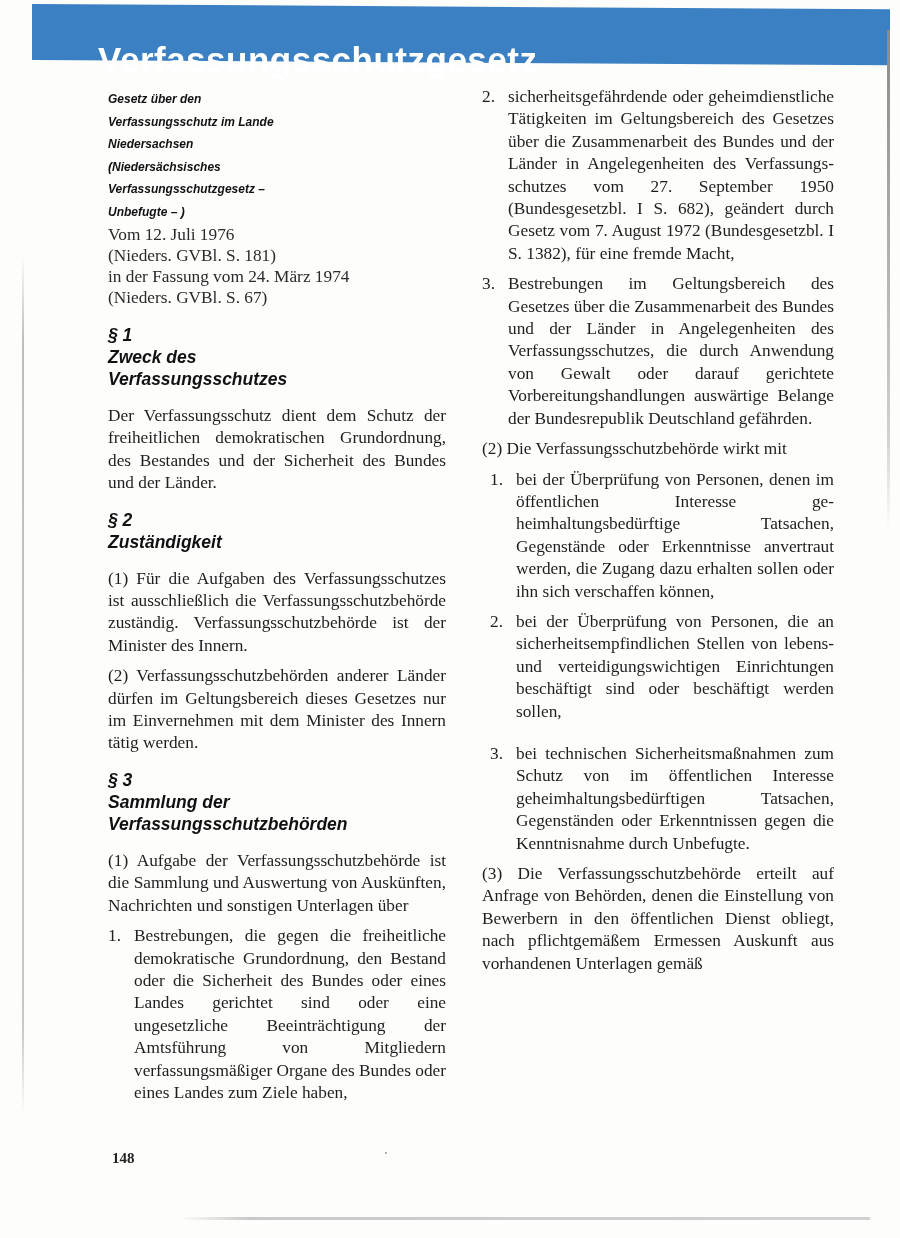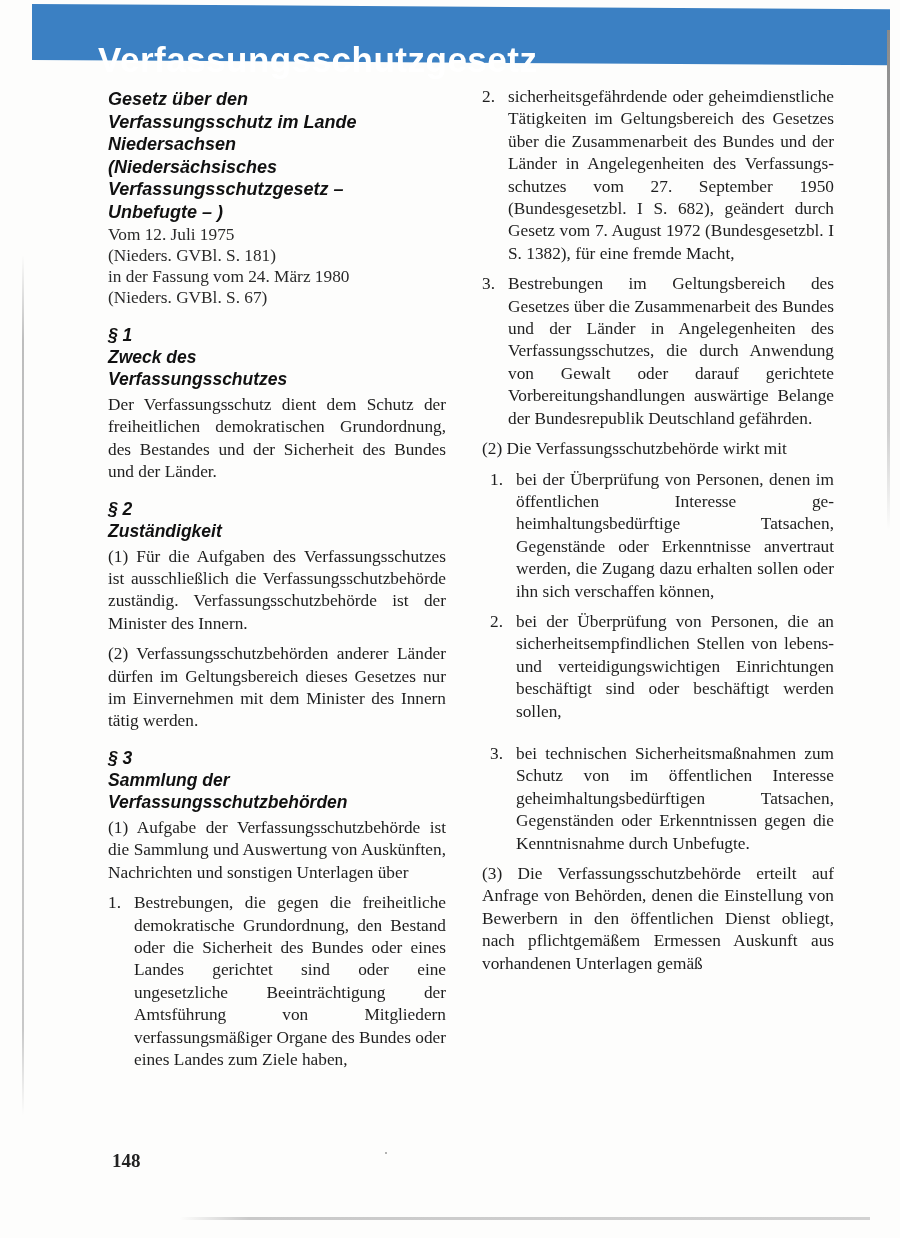--- a/index.html
+++ b/index.html
@@ -41,34 +41,34 @@
   }
   .col-left { left: 108px; width: 338px; }
   .col-right { left: 482px; width: 352px; }
   .heading {
     font-family: "Liberation Sans", "DejaVu Sans", sans-serif;
     font-weight: bold; font-style: italic;
     font-size: 17.5px; line-height: 22px;
     color: #111;
     margin: 0;
   }
-  .title-block .heading { font-size: 18px; line-height: 22.5px; }
+  .title-block .heading { font-size: 12px; line-height: 22.5px; }
   .meta { margin: 1px 0 0 0; color: #2a2a2a; }
   .meta div { line-height: 21px; }
   .section { margin-top: 14px; }
-  .para { margin: 4px 0 0 0; text-align: justify; hyphens: manual; }
+  .para { margin: 15px 0 0 0; text-align: justify; hyphens: manual; }
   .para + .para { margin-top: 8px; }
   .list { margin: 8px 0 0 0; padding: 0; list-style: none; }
   .list li { position: relative; padding-left: 26px; text-align: justify; margin-bottom: 8px; }
   .list li .num { position: absolute; left: 0; top: 0; }
   .list.indented li { padding-left: 26px; }
   .list.indented { margin-left: 8px; }
   .page-number {
     position: absolute; left: 112px; top: 1150px;
-    font-size: 19px; font-weight: bold; color: #222;
+    font-size: 15px; font-weight: bold; color: #222;
   }
   .dot { position: absolute; left: 385px; top: 1152px; width: 2px; height: 2px; background: #999; border-radius: 1px; }
 </style>
 </head>
 <body>
 
 <div class="banner"></div>
 <div class="banner-title">Verfassungsschutzgesetz</div>
 <div class="edge-right"></div>
 <div class="edge-left"></div>
@@ -78,23 +78,23 @@
   <div class="title-block">
     <p class="heading">
       <span>Gesetz über den</span><br>
       <span>Verfassungsschutz im Lande</span><br>
       <span>Niedersachsen</span><br>
       <span>(Niedersächsisches</span><br>
       <span>Verfassungsschutzgesetz –</span><br>
       <span>Unbefugte – )</span>
     </p>
     <div class="meta">
-      <div>Vom 12. Juli 1975</div>
+      <div>Vom 12. Juli 1976</div>
       <div>(Nieders. GVBl. S. 181)</div>
-      <div>in der Fassung vom 24. März 1980</div>
+      <div>in der Fassung vom 24. März 1974</div>
       <div>(Nieders. GVBl. S. 67)</div>
     </div>
   </div>
 
   <div class="section" style="margin-top:16px">
     <p class="heading">
       <span>§ 1</span><br>
       <span>Zweck des</span><br>
       <span>Verfassungsschutzes</span>
     </p>

